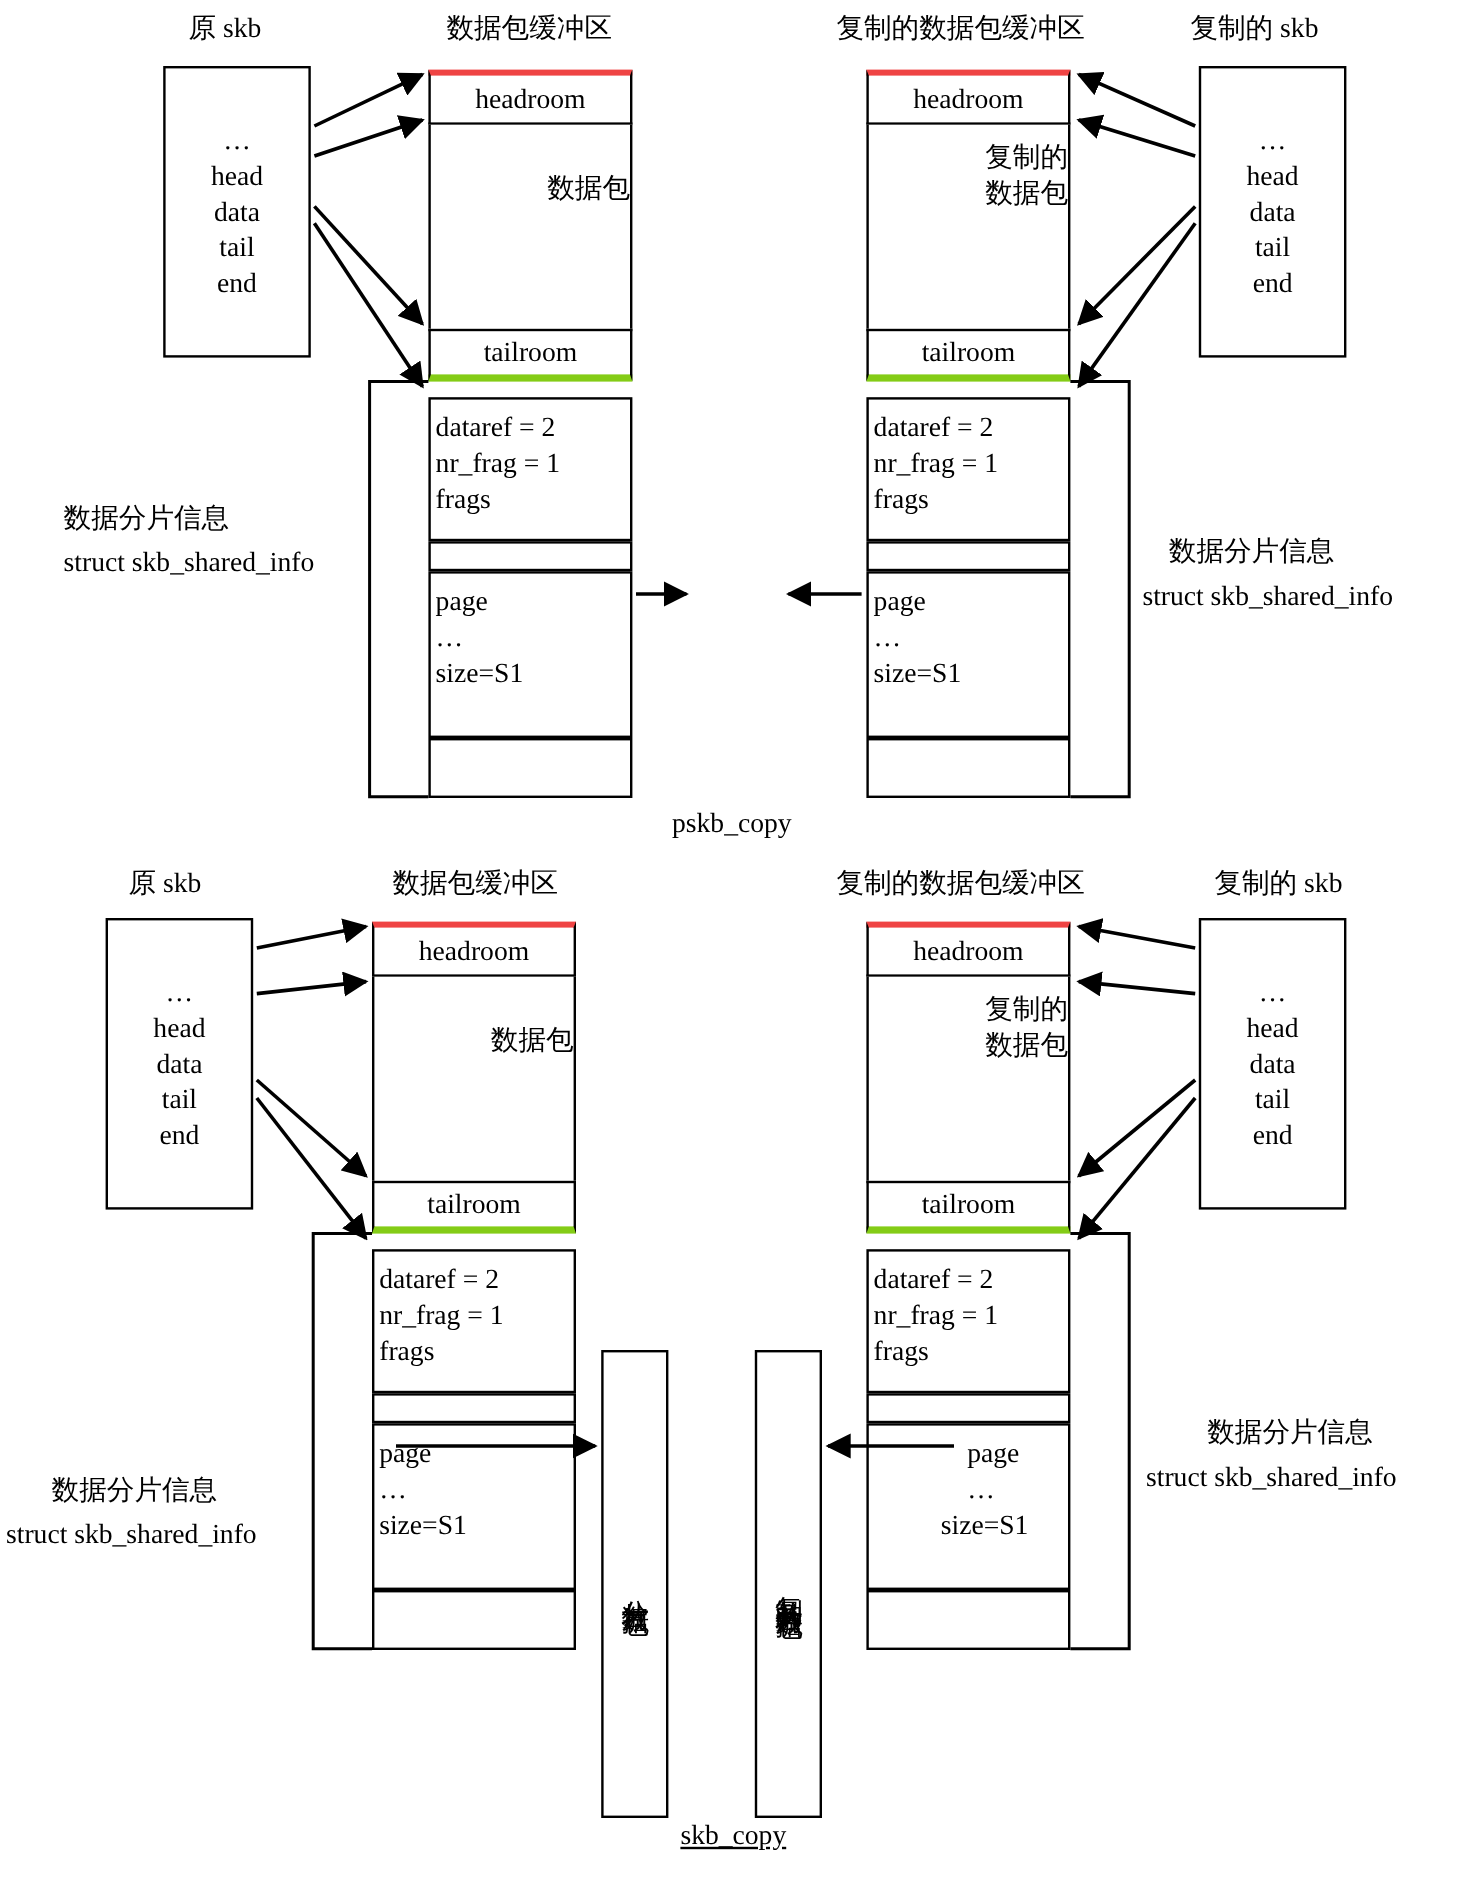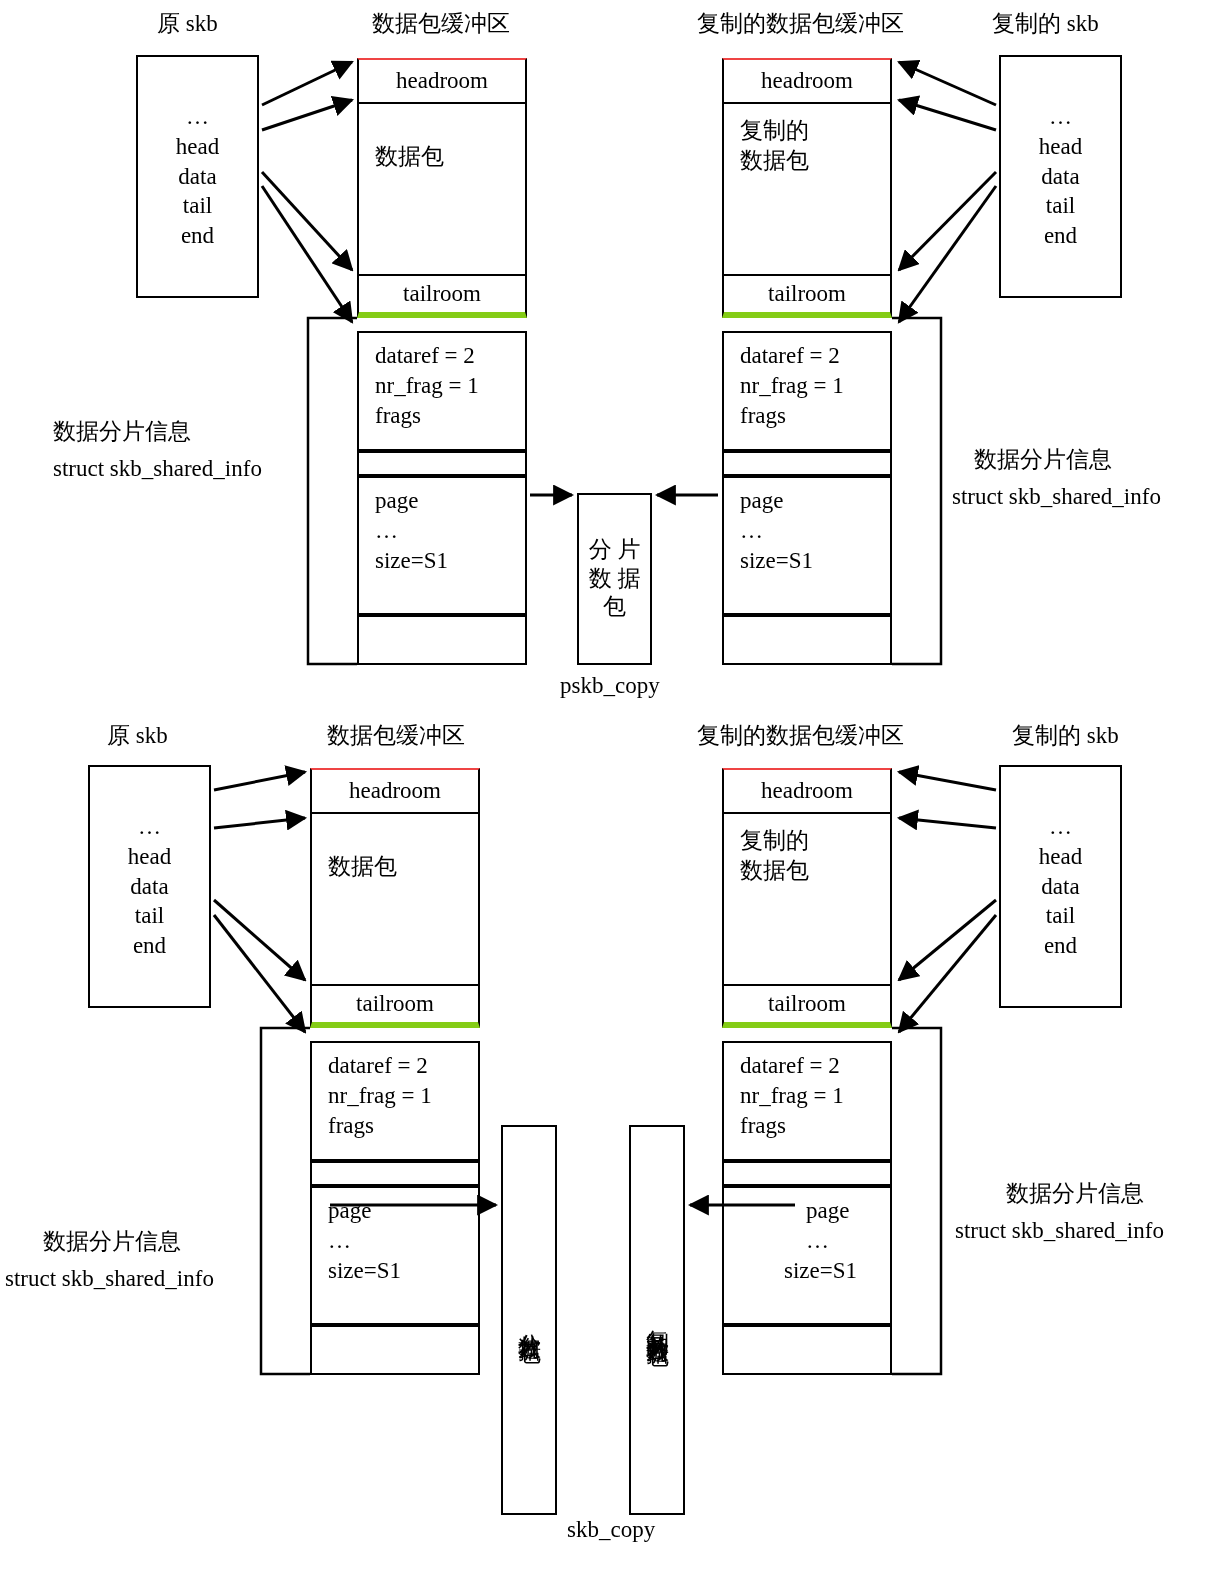--- a/index.html
+++ b/index.html
@@ -2,24 +2,24 @@
 <html><head>
 <meta charset="utf-8">
 <style>
   html,body{margin:0;padding:0;background:#fff;}
   body{width:1214px;height:1570px;position:relative;font-family:"Liberation Serif",serif;color:#000;}
   .stage{position:absolute;left:0;top:0;width:1214px;height:1570px;}
   .box{position:absolute;border:2px solid #000;background:#fff;box-sizing:border-box;}
   .lbl{position:absolute;font-size:23px;line-height:1.25;white-space:nowrap;}
   .ctr{display:flex;align-items:center;justify-content:center;text-align:center;}
   .col{display:flex;flex-direction:column;align-items:center;justify-content:center;text-align:center;}
-  .left-pad{padding-left:16px;}
+  .left-pad{padding-left:4px;justify-content:flex-end;}
   .gray{background:#c0c0c0;}
   .cell{position:absolute;border-left:2px solid #000;border-right:2px solid #000;box-sizing:border-box;background:#fff;}
-  .cell.top{border-top:2px solid #ef4444;}
+  .cell.top{border-top:5px solid #ef4444;}
   .cell.bot{border-bottom:6px solid #84cc16;}
   svg.arrows{position:absolute;left:0;top:0;width:1214px;height:1570px;overflow:visible;}
   .txt{font-size:23px;line-height:1.3;}
   .vert{writing-mode:vertical-rl;text-orientation:upright;letter-spacing:2px;}
 </style>
 </head>
 <body>
 
 <div class="stage">
 
@@ -98,25 +98,20 @@
   <div class="lbl" style="left:952px;top:483px;">struct skb_shared_info</div>
 
   <div class="box col" style="left:999px;top:55px;width:123px;height:243px;">
     <div class="txt">…</div>
     <div class="txt">head</div>
     <div class="txt">data</div>
     <div class="txt">tail</div>
     <div class="txt">end</div>
   </div>
 
-  <div class="box ctr" style="left:577px;top:493px;width:75px;height:172px;">
-    <span class="txt" style="white-space:pre-line;line-height:1.25;">分 片
-数 据
-包</span>
-  </div>
 
   <div class="lbl" style="left:560px;top:672px;">pskb_copy</div>
 
   <svg class="arrows">
     <defs>
       <marker id="ah" viewBox="0 0 10 10" refX="9" refY="5" markerWidth="7" markerHeight="7" orient="auto-start-reverse">
         <path d="M 0 0 L 10 5 L 0 10 z" fill="#000"></path>
       </marker>
     </defs>
     <g stroke="#000" stroke-width="3" fill="none" marker-end="url(#ah)">
@@ -222,21 +217,21 @@
     <div class="txt">end</div>
   </div>
 
   <div class="box ctr" style="left:501px;top:1125px;width:56px;height:390px;">
     <span class="txt vert">分片数据包</span>
   </div>
   <div class="box ctr" style="left:629px;top:1125px;width:56px;height:390px;">
     <span class="txt vert">复制的分片数据包</span>
   </div>
 
-  <div class="lbl" style="left:567px;top:1516px;">skb_copy</div>
+  <div class="lbl" style="left:567px;top:1516px;text-decoration:underline;">skb_copy</div>
 
   <svg class="arrows">
     <g stroke="#000" stroke-width="3" fill="none" marker-end="url(#ah)">
       <line x1="214" y1="790" x2="305" y2="772"></line>
       <line x1="214" y1="828" x2="305" y2="818"></line>
       <line x1="214" y1="900" x2="305" y2="980"></line>
       <line x1="214" y1="915" x2="305" y2="1032"></line>
       <line x1="330" y1="1205" x2="496" y2="1205"></line>
       <line x1="795" y1="1205" x2="690" y2="1205"></line>
       <line x1="996" y1="790" x2="899" y2="772"></line>

